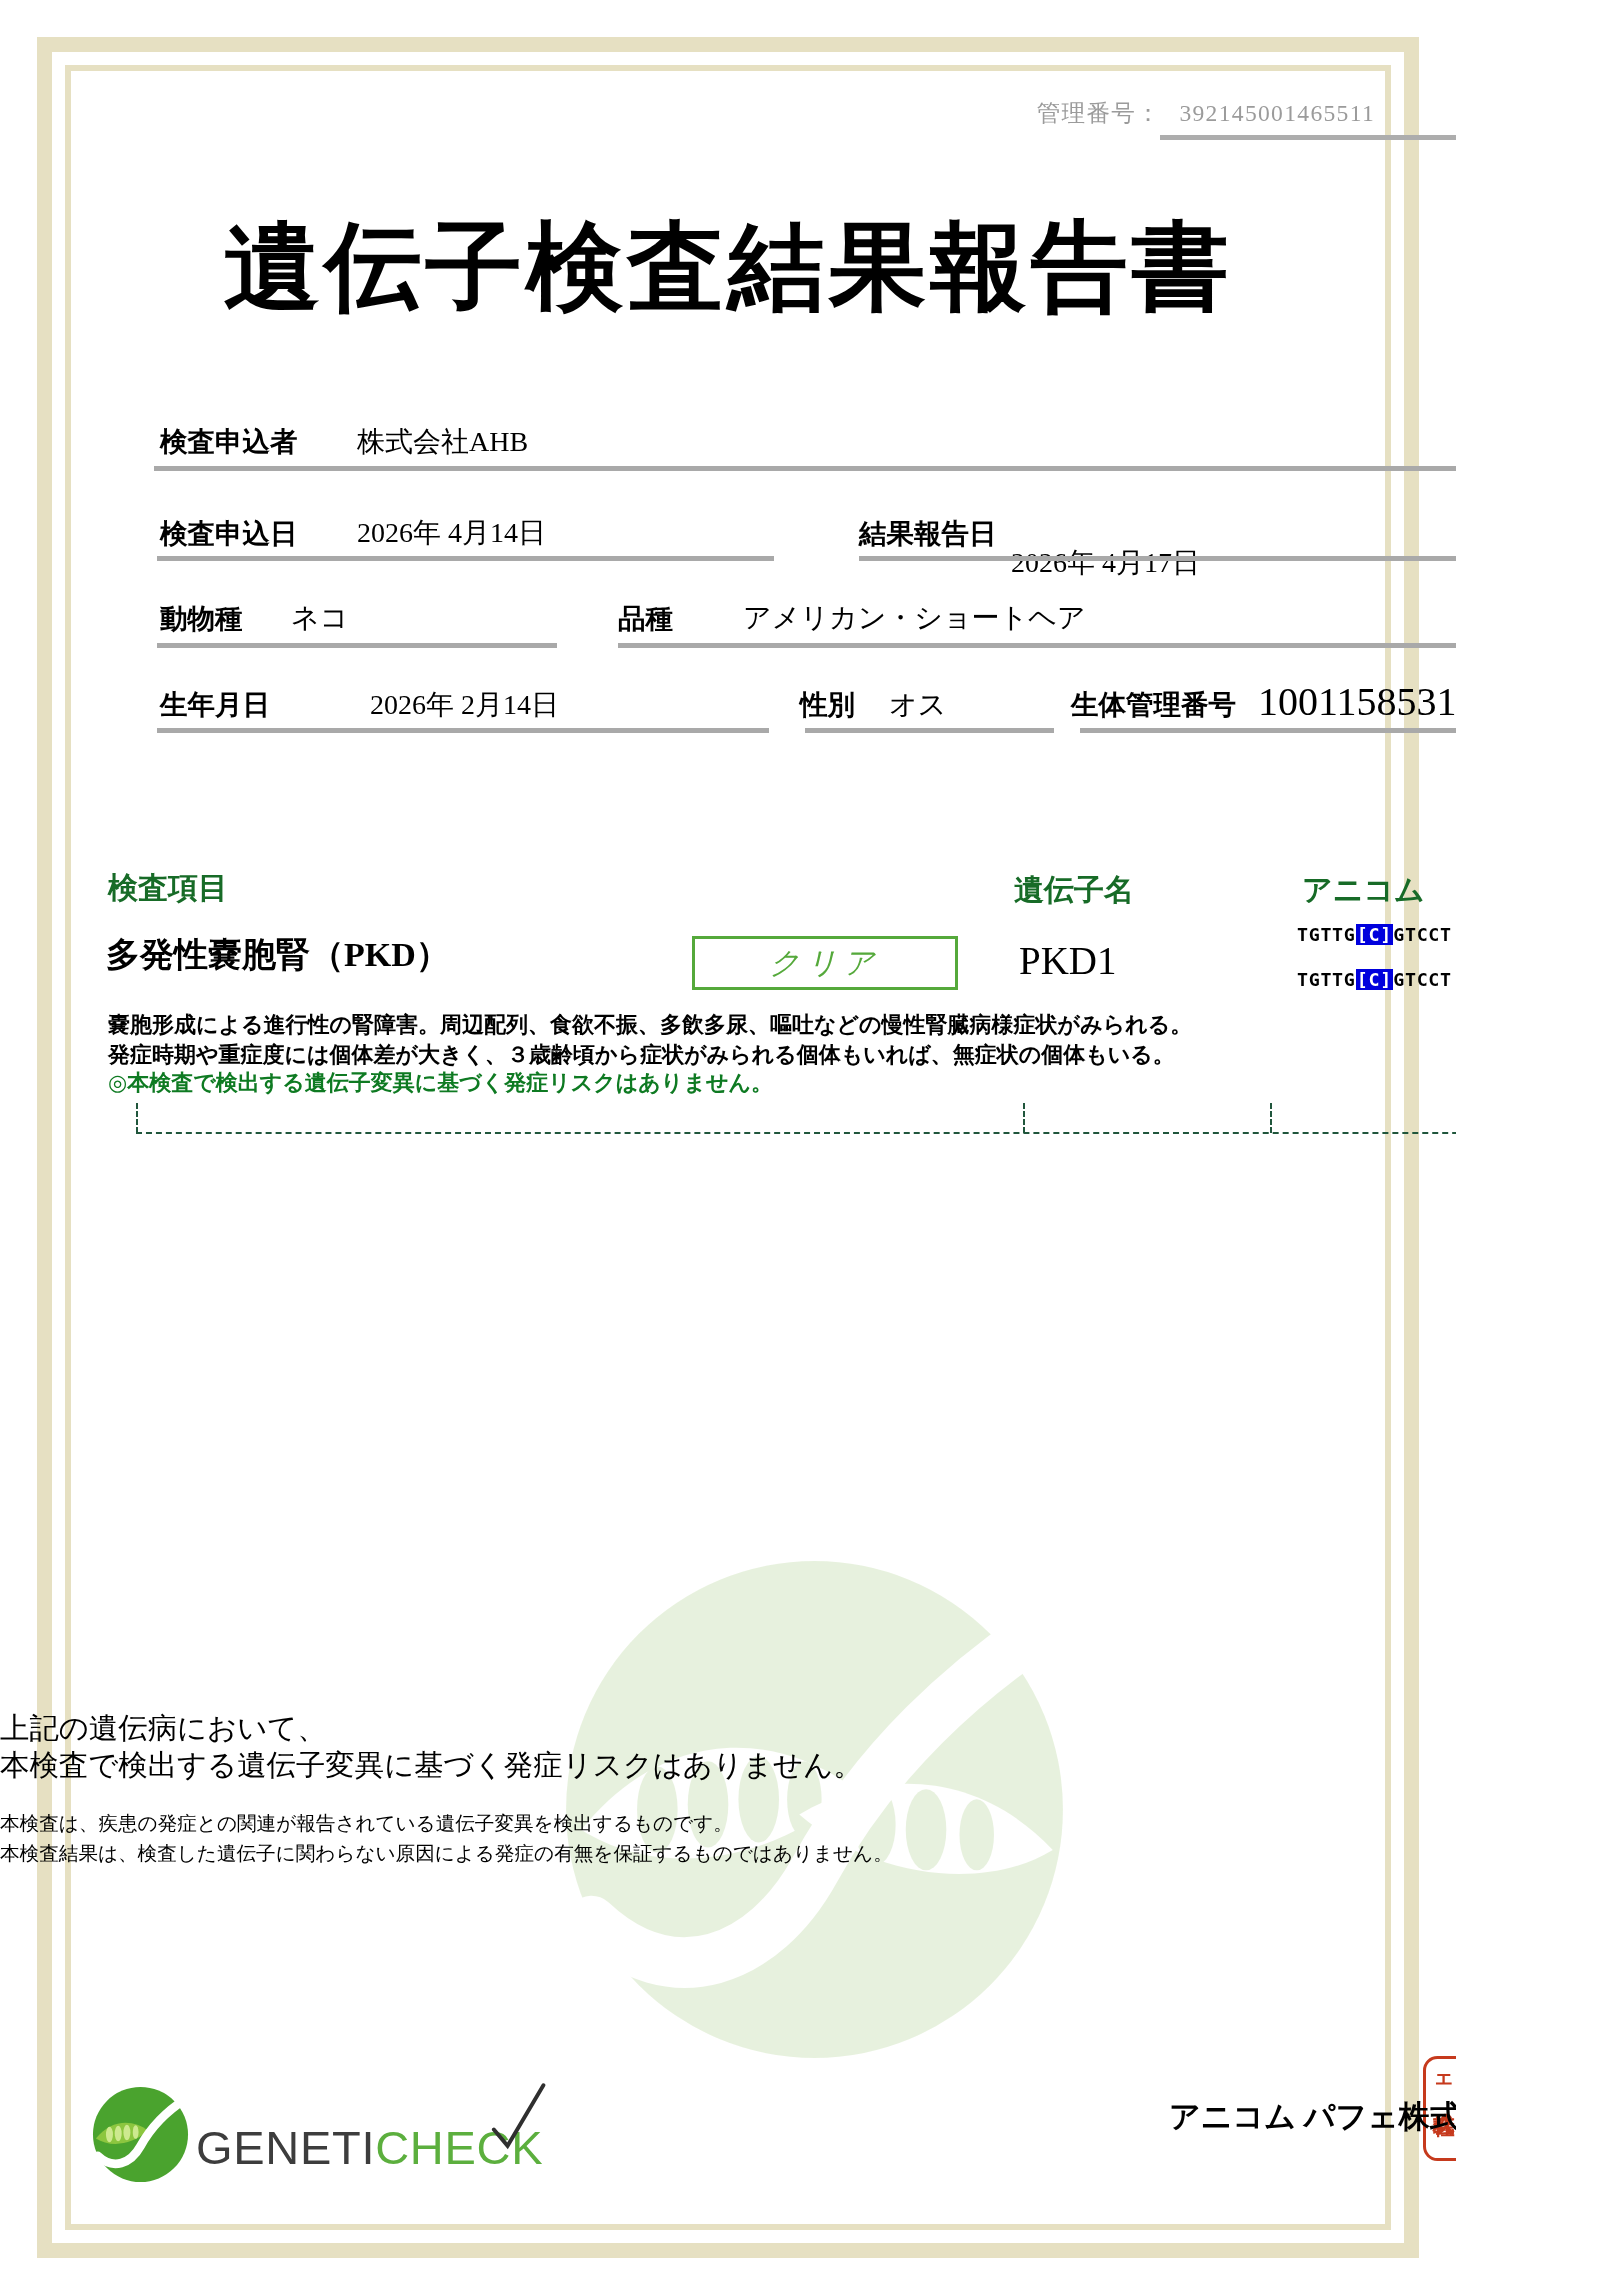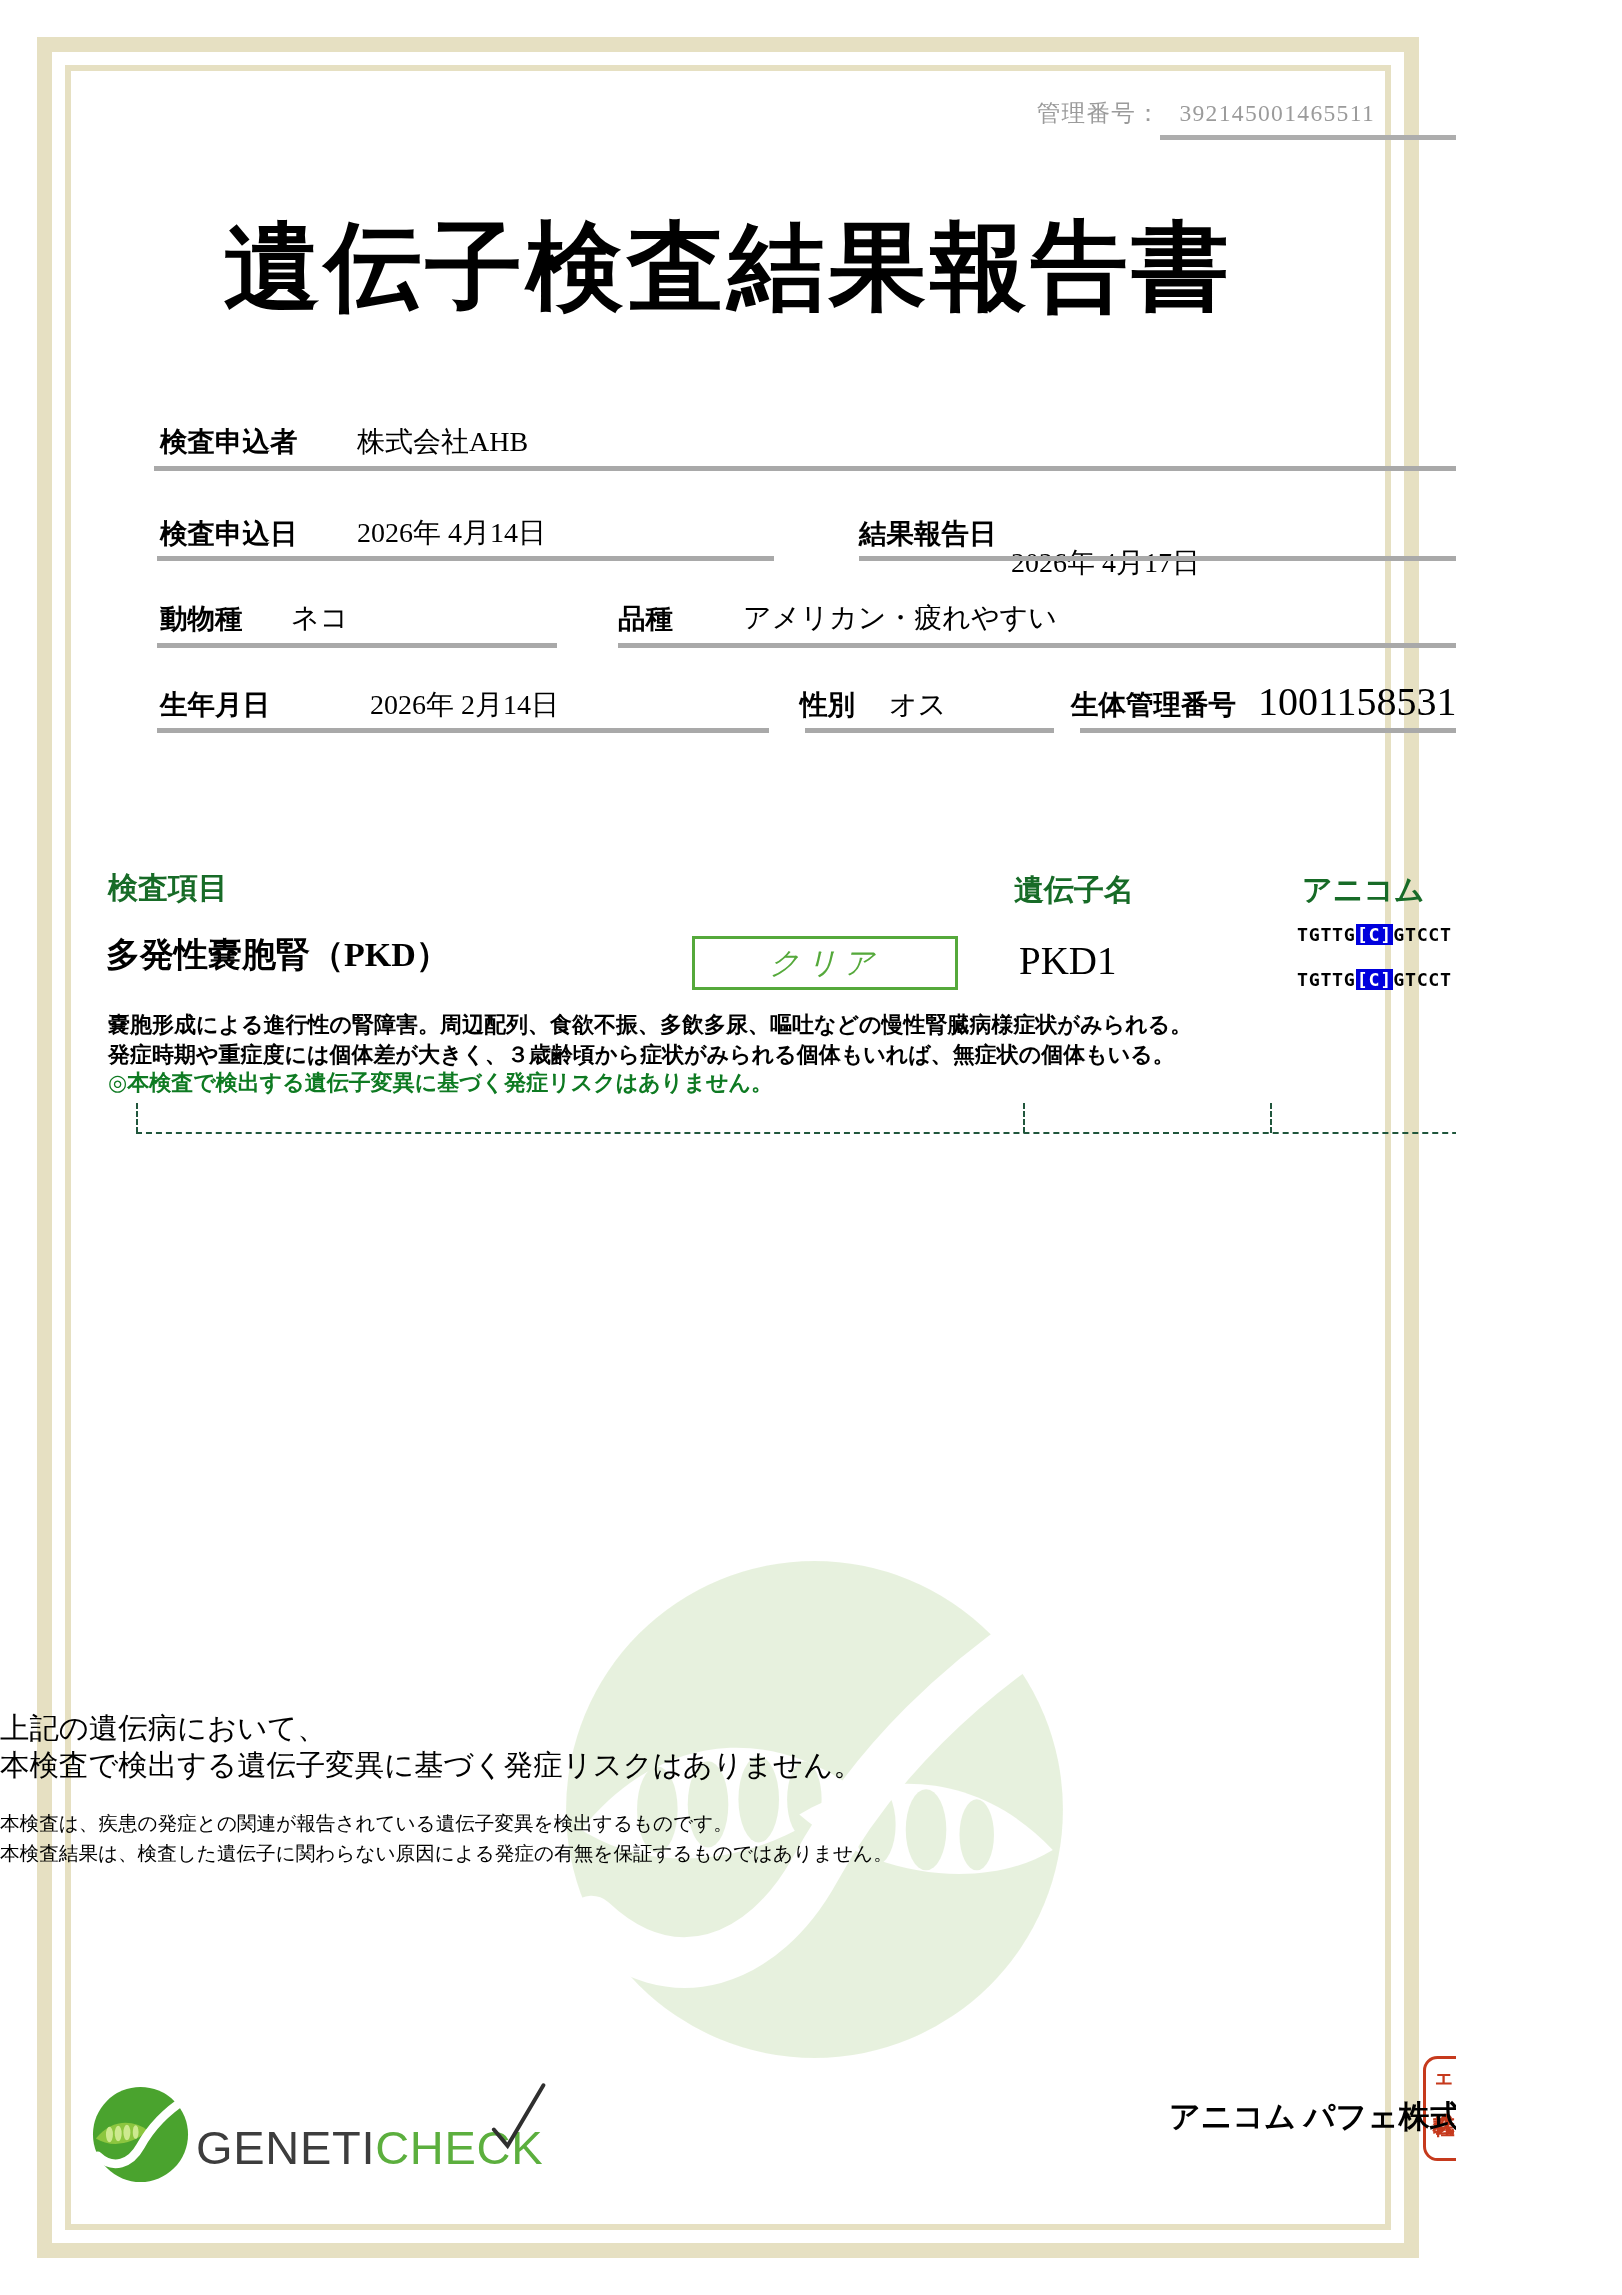--- a/index.html
+++ b/index.html
@@ -84,21 +84,21 @@
   <div class="abs fvalue" style="left:357px;top:514px;">2026年 4月14日</div>
   <div class="abs uline" style="left:157px;top:556px;width:617px;"></div>
   <div class="abs flabel" style="left:859px;top:516px;">結果報告日</div>
   <div class="abs fvalue" style="left:1011px;top:544px;">2026年 4月17日</div>
   <div class="abs uline" style="left:859px;top:556px;width:629px;"></div>
 
   <div class="abs flabel" style="left:160px;top:601px;">動物種</div>
   <div class="abs fvalue" style="left:291px;top:599px;">ネコ</div>
   <div class="abs uline" style="left:157px;top:643px;width:400px;"></div>
   <div class="abs flabel" style="left:618px;top:601px;">品種</div>
-  <div class="abs fvalue" style="left:743px;top:599px;">アメリカン・疲れやすい</div>
+  <div class="abs fvalue" style="left:743px;top:599px;">アメリカン・ショートヘア</div>
   <div class="abs uline" style="left:618px;top:643px;width:883px;"></div>
 
   <div class="abs flabel" style="left:160px;top:687px;">生年月日</div>
   <div class="abs fvalue" style="left:370px;top:686px;">2026年 2月14日</div>
   <div class="abs uline" style="left:157px;top:728px;width:612px;"></div>
   <div class="abs flabel" style="left:800px;top:687px;">性別</div>
   <div class="abs fvalue" style="left:889px;top:686px;">オス</div>
   <div class="abs uline" style="left:805px;top:728px;width:249px;"></div>
   <div class="abs flabel" style="left:1071px;top:687px;">生体管理番号</div>
   <div class="abs fvalue" style="left:1258px;top:678px;font-size:40px;">1001158531</div>

